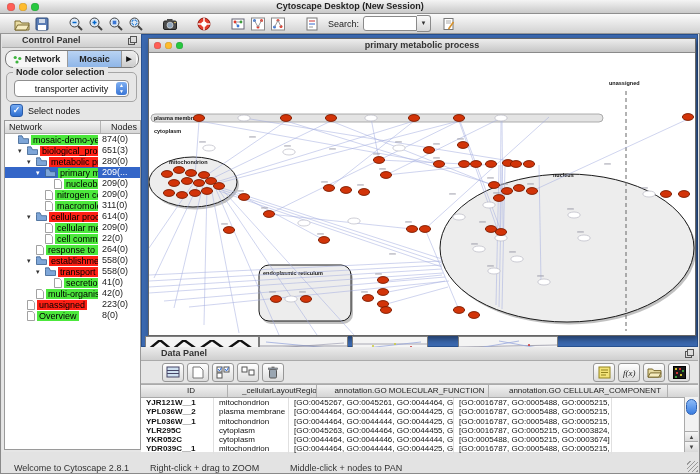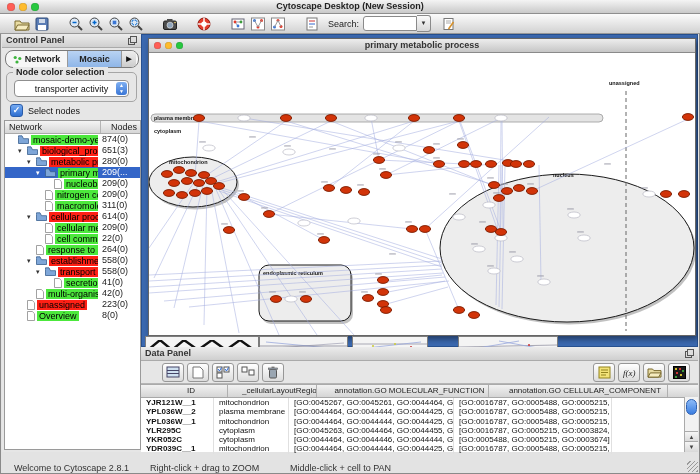--- a/index.html
+++ b/index.html
@@ -21,21 +21,21 @@
   .tbico{width:20px;height:18px;display:flex;align-items:center;justify-content:center;flex:none;}
   .tbgap{width:14px;flex:none;}
   #search-label{font-size:9px;color:#222;margin:0 4px 0 6px;}
   #search-box{width:52px;height:13px;background:#fff;border:1px solid #8a8a8a;border-radius:3px 0 0 3px;}
   #search-drop{width:13px;height:15px;background:linear-gradient(#fafafa,#d8d8d8);
     border:1px solid #8a8a8a;border-left:none;border-radius:0 3px 3px 0;
     font-size:6px;color:#333;text-align:center;line-height:15px;}
   
   #control-panel{position:absolute;left:2px;top:34px;width:139px;height:418px;background:#e6e6e6;}
   .panel-head{height:13px;line-height:13px;font-size:9px;font-weight:bold;color:#333;
-    padding-left:4px;background:linear-gradient(#ececec,#cfcfcf);border-bottom:1px solid #aaa;position:relative;}
+    padding-left:20px;background:linear-gradient(#ececec,#cfcfcf);border-bottom:1px solid #aaa;position:relative;}
   .float-ico{position:absolute;right:4px;top:2px;width:9px;height:9px;}
   #cp-tabs{position:absolute;left:3px;top:16px;width:132px;height:16px;display:flex;
     border:1px solid #7a7a7a;border-radius:8px;overflow:hidden;background:#f6f6f6;}
   .cp-tab{height:16px;line-height:16px;font-size:9px;font-weight:bold;color:#222;
     display:flex;align-items:center;justify-content:center;gap:3px;border-right:1px solid #9a9a9a;box-sizing:border-box;}
   #tab-network{width:62px;}
   #tab-mosaic{width:54px;background:linear-gradient(#b9d3f3,#8fb6e8);}
   #tab-more{width:14px;font-size:7px;color:#111;background:linear-gradient(#eee,#ccc);border-right:none;}
   #color-group{position:absolute;left:4px;top:38px;width:129px;height:28px;
     border:1px solid #a5a5a5;border-radius:5px;}
@@ -830,15 +830,15 @@
       <div class="sc-arrow" style="bottom:10px;">▲</div>
       <div class="sc-arrow" style="bottom:0;">▼</div>
     </div>
   </div>
 </div>
 
 <div id="statusbar">
 
   <span class="status-txt" id="st-welcome">Welcome to Cytoscape 2.8.1</span>
   <span class="status-txt" id="st-zoom">Right-click + drag to ZOOM</span>
-  <span class="status-txt" id="st-pan">Middle-click + cell to PAN</span>
+  <span class="status-txt" id="st-pan">Middle-click + nodes to PAN</span>
   <div id="grip"></div>
 </div>
 
 </body></html>

